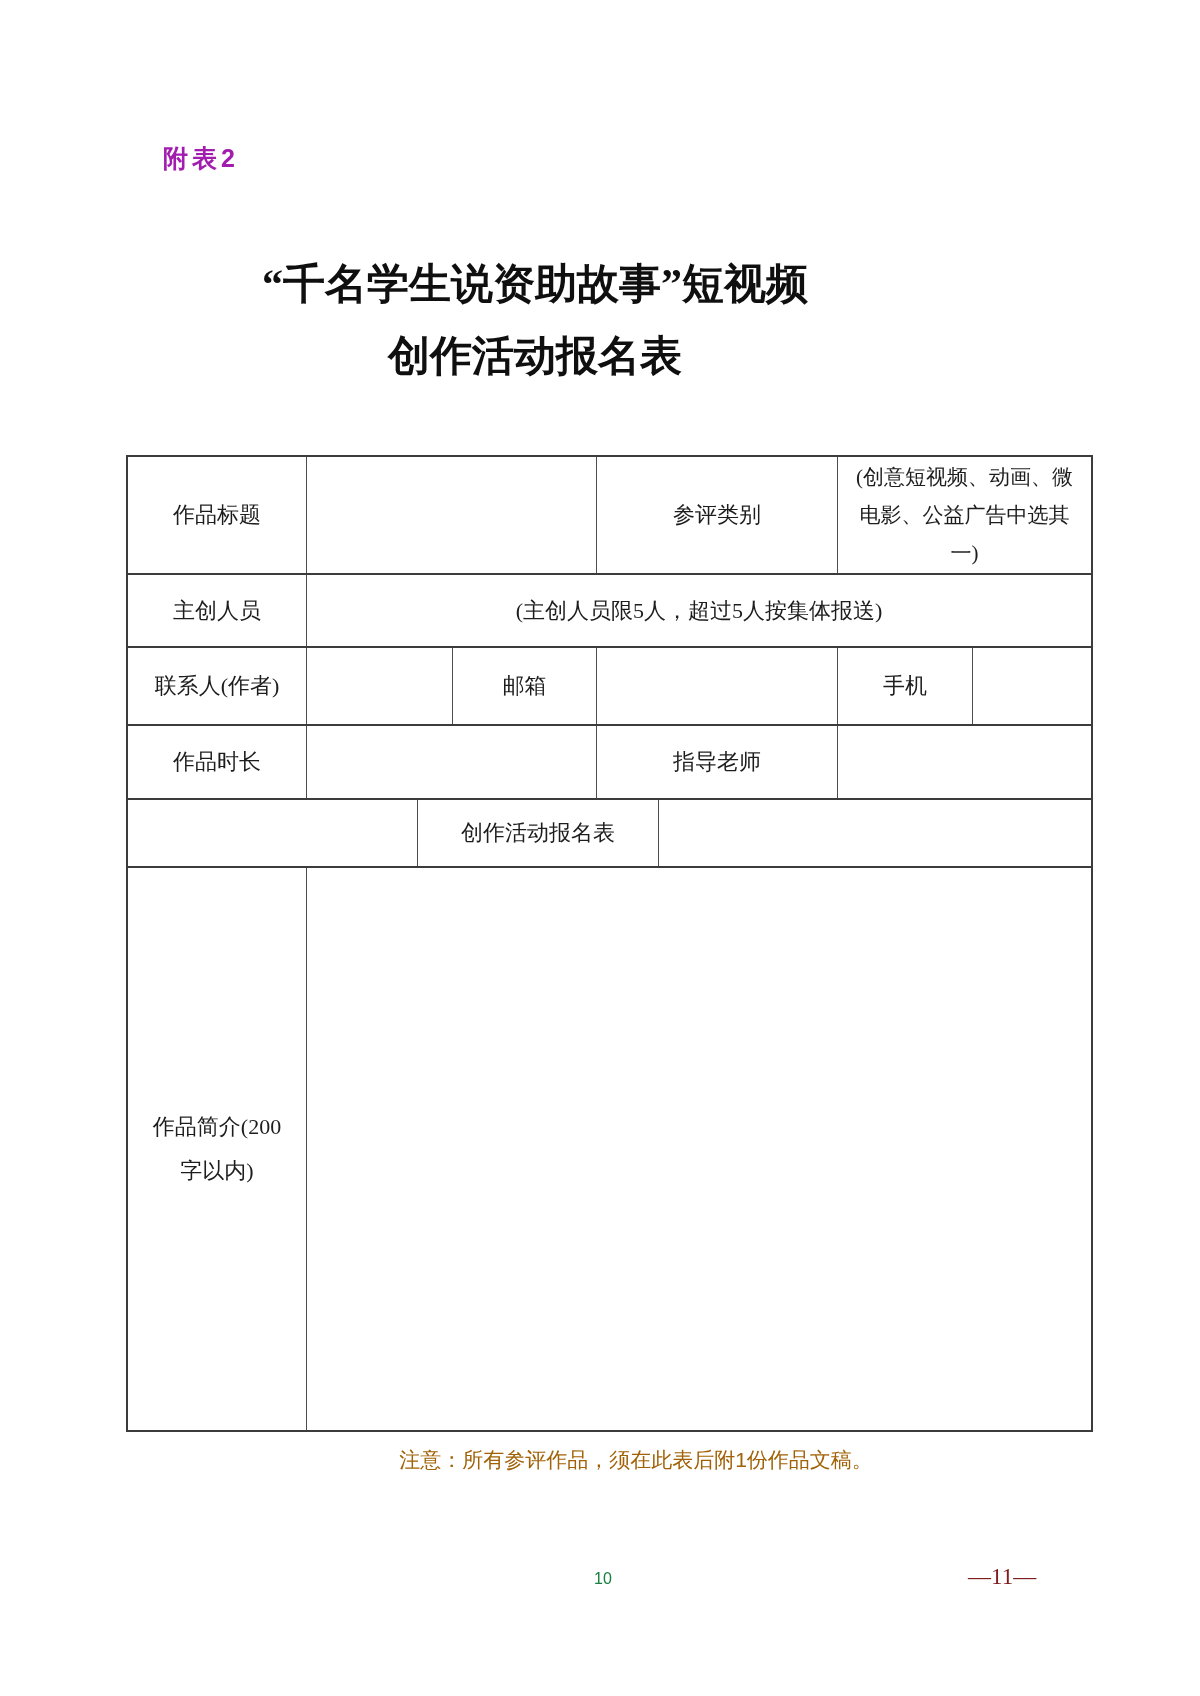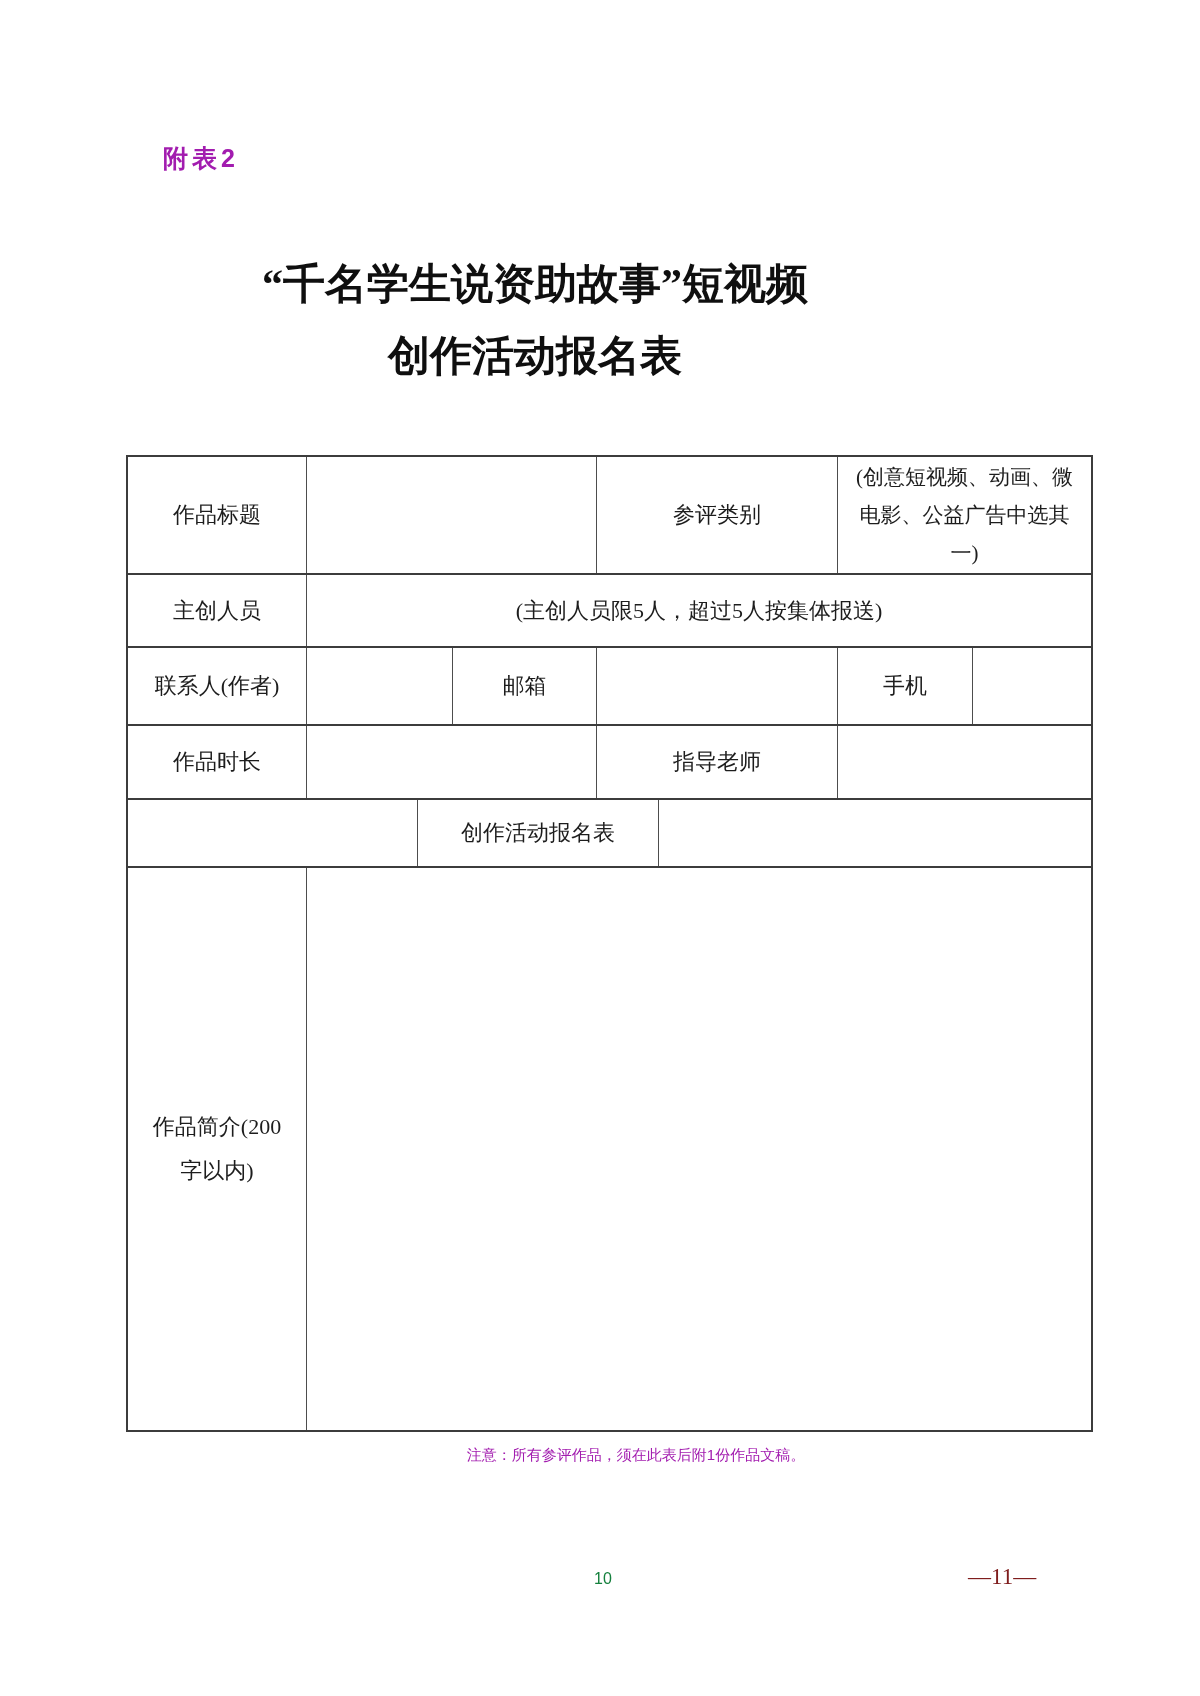--- a/index.html
+++ b/index.html
@@ -87,22 +87,22 @@
   .hint-multiline span{display:block;}
   .synopsis-label span{display:block;line-height:44px;}
 
   .note{
     position:absolute;
     top:1446px;
     left:636px;
     transform:translateX(-50%);
     white-space:nowrap;
     font-family:"Liberation Sans","DejaVu Sans",sans-serif;
-    font-size:15px;
-    color:#a21caf;
+    font-size:21px;
+    color:#a16207;
   }
   .pagenum-center{
     position:absolute;
     top:1570px;
     left:603px;
     transform:translateX(-50%);
     font-family:"Liberation Sans","DejaVu Sans",sans-serif;
     font-size:16px;
     color:#15803d;
   }

